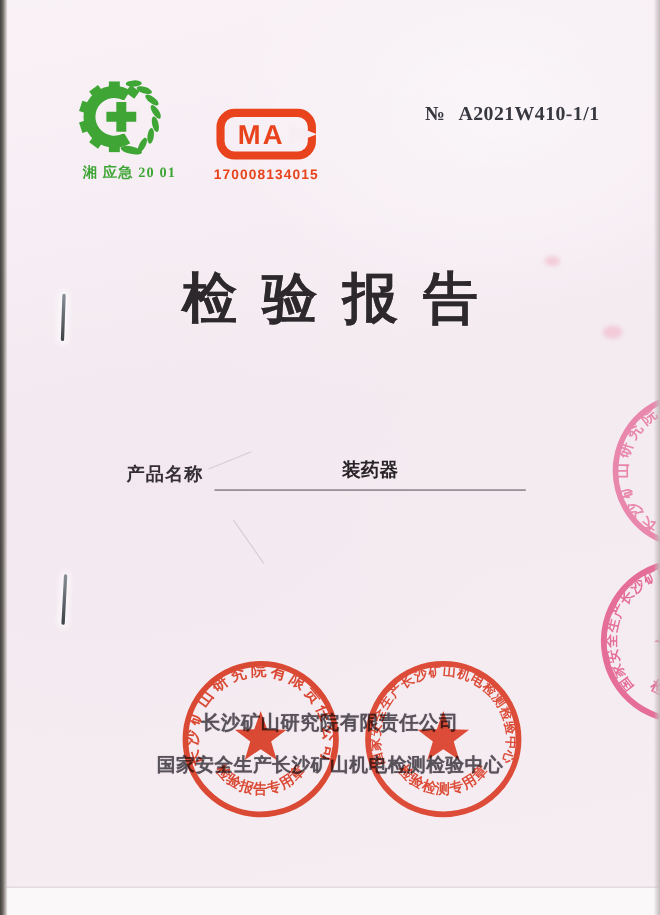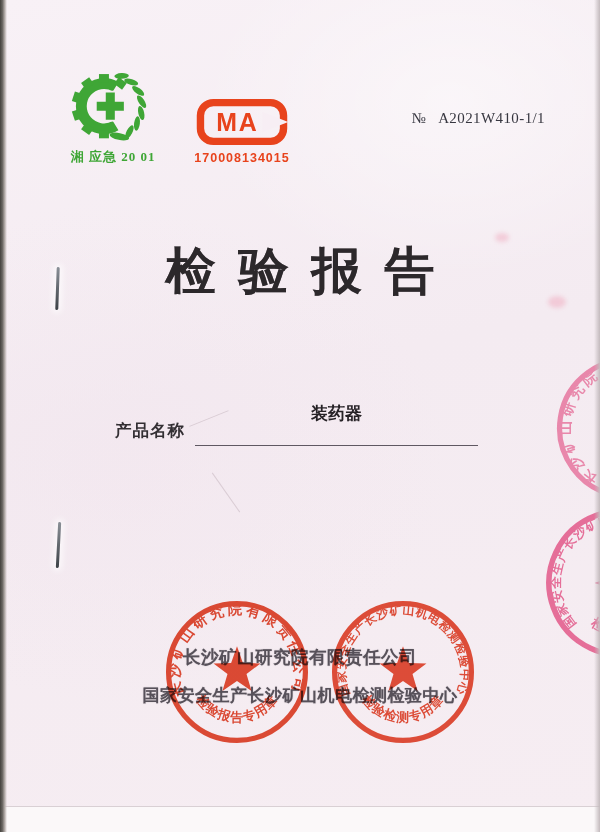--- a/index.html
+++ b/index.html
@@ -27,40 +27,40 @@
   .crease.c1{left:188px;top:418px;width:42px;transform:rotate(-22deg);}
   .crease.c2{left:202px;top:492px;width:48px;transform:rotate(55deg);}
   .smudge{position:absolute;border-radius:50%;background:rgba(236,120,150,.28);filter:blur(2px);z-index:1;}
   .smudge.m1{left:495px;top:233px;width:14px;height:9px;}
   .smudge.m2{left:548px;top:296px;width:18px;height:12px;}
 
   
   .emblem{position:absolute;left:66px;top:70px;width:94px;text-align:center;}
   .emblem svg{display:block;margin:0 auto;}
   .emblem-caption{margin-top:2px;font-family:"Liberation Serif",serif;font-weight:bold;
-    font-size:13px;color:#3fa636;letter-spacing:1px;white-space:nowrap;}
+    font-size:13px;color:#3fa636;letter-spacing:1px;white-space:nowrap;text-align:right;}
   .cma{position:absolute;left:194px;top:98px;width:96px;text-align:center;}
   .cma-number{margin-top:1px;font-family:"Liberation Sans",sans-serif;font-weight:bold;
     font-size:12.5px;color:#e8431c;letter-spacing:1px;white-space:nowrap;}
-  .report-no{position:absolute;right:55px;top:110px;font-weight:normal;font-size:15px;
+  .report-no{position:absolute;right:55px;top:93px;font-weight:bold;font-size:18px;
     color:#373740;letter-spacing:.4px;white-space:nowrap;}
   .report-no .prefix{margin-right:12px;}
 
   
   .title{position:absolute;left:0;top:238px;width:100%;text-align:center;
     font-size:50px;font-weight:bold;letter-spacing:23px;padding-left:23px;box-sizing:border-box;
     color:#2c282b;text-shadow:0 0 .6px rgba(44,40,43,.6);}
 
   
   .form{position:absolute;left:115px;right:122px;top:410px;}
   .frow{display:flex;align-items:flex-end;height:36px;margin-bottom:8px;}
   .flabel{width:72px;flex:none;font-size:16.5px;font-weight:bold;color:#332f33;
     letter-spacing:1px;padding-bottom:4px;white-space:nowrap;}
   .fvalue{flex:1;margin-left:8px;text-align:center;font-size:17px;font-weight:bold;color:#262226;
-    border-bottom:1.5px solid #5f5862;padding-bottom:20px;white-space:nowrap;}
+    border-bottom:1.5px solid #5f5862;padding-bottom:6px;white-space:nowrap;}
   .frow.spread .fvalue{letter-spacing:11px;}
 
   
   .org{position:absolute;left:0;width:100%;text-align:center;font-weight:bold;color:#57515a;
     text-shadow:0 0 1px rgba(87,81,90,.55);white-space:nowrap;z-index:2;}
   .org.l1{top:645px;font-size:17.5px;letter-spacing:.5px;}
   .org.l2{top:684px;font-size:17px;letter-spacing:.5px;}
 
   
   .seal{position:absolute;mix-blend-mode:multiply;z-index:3;}

